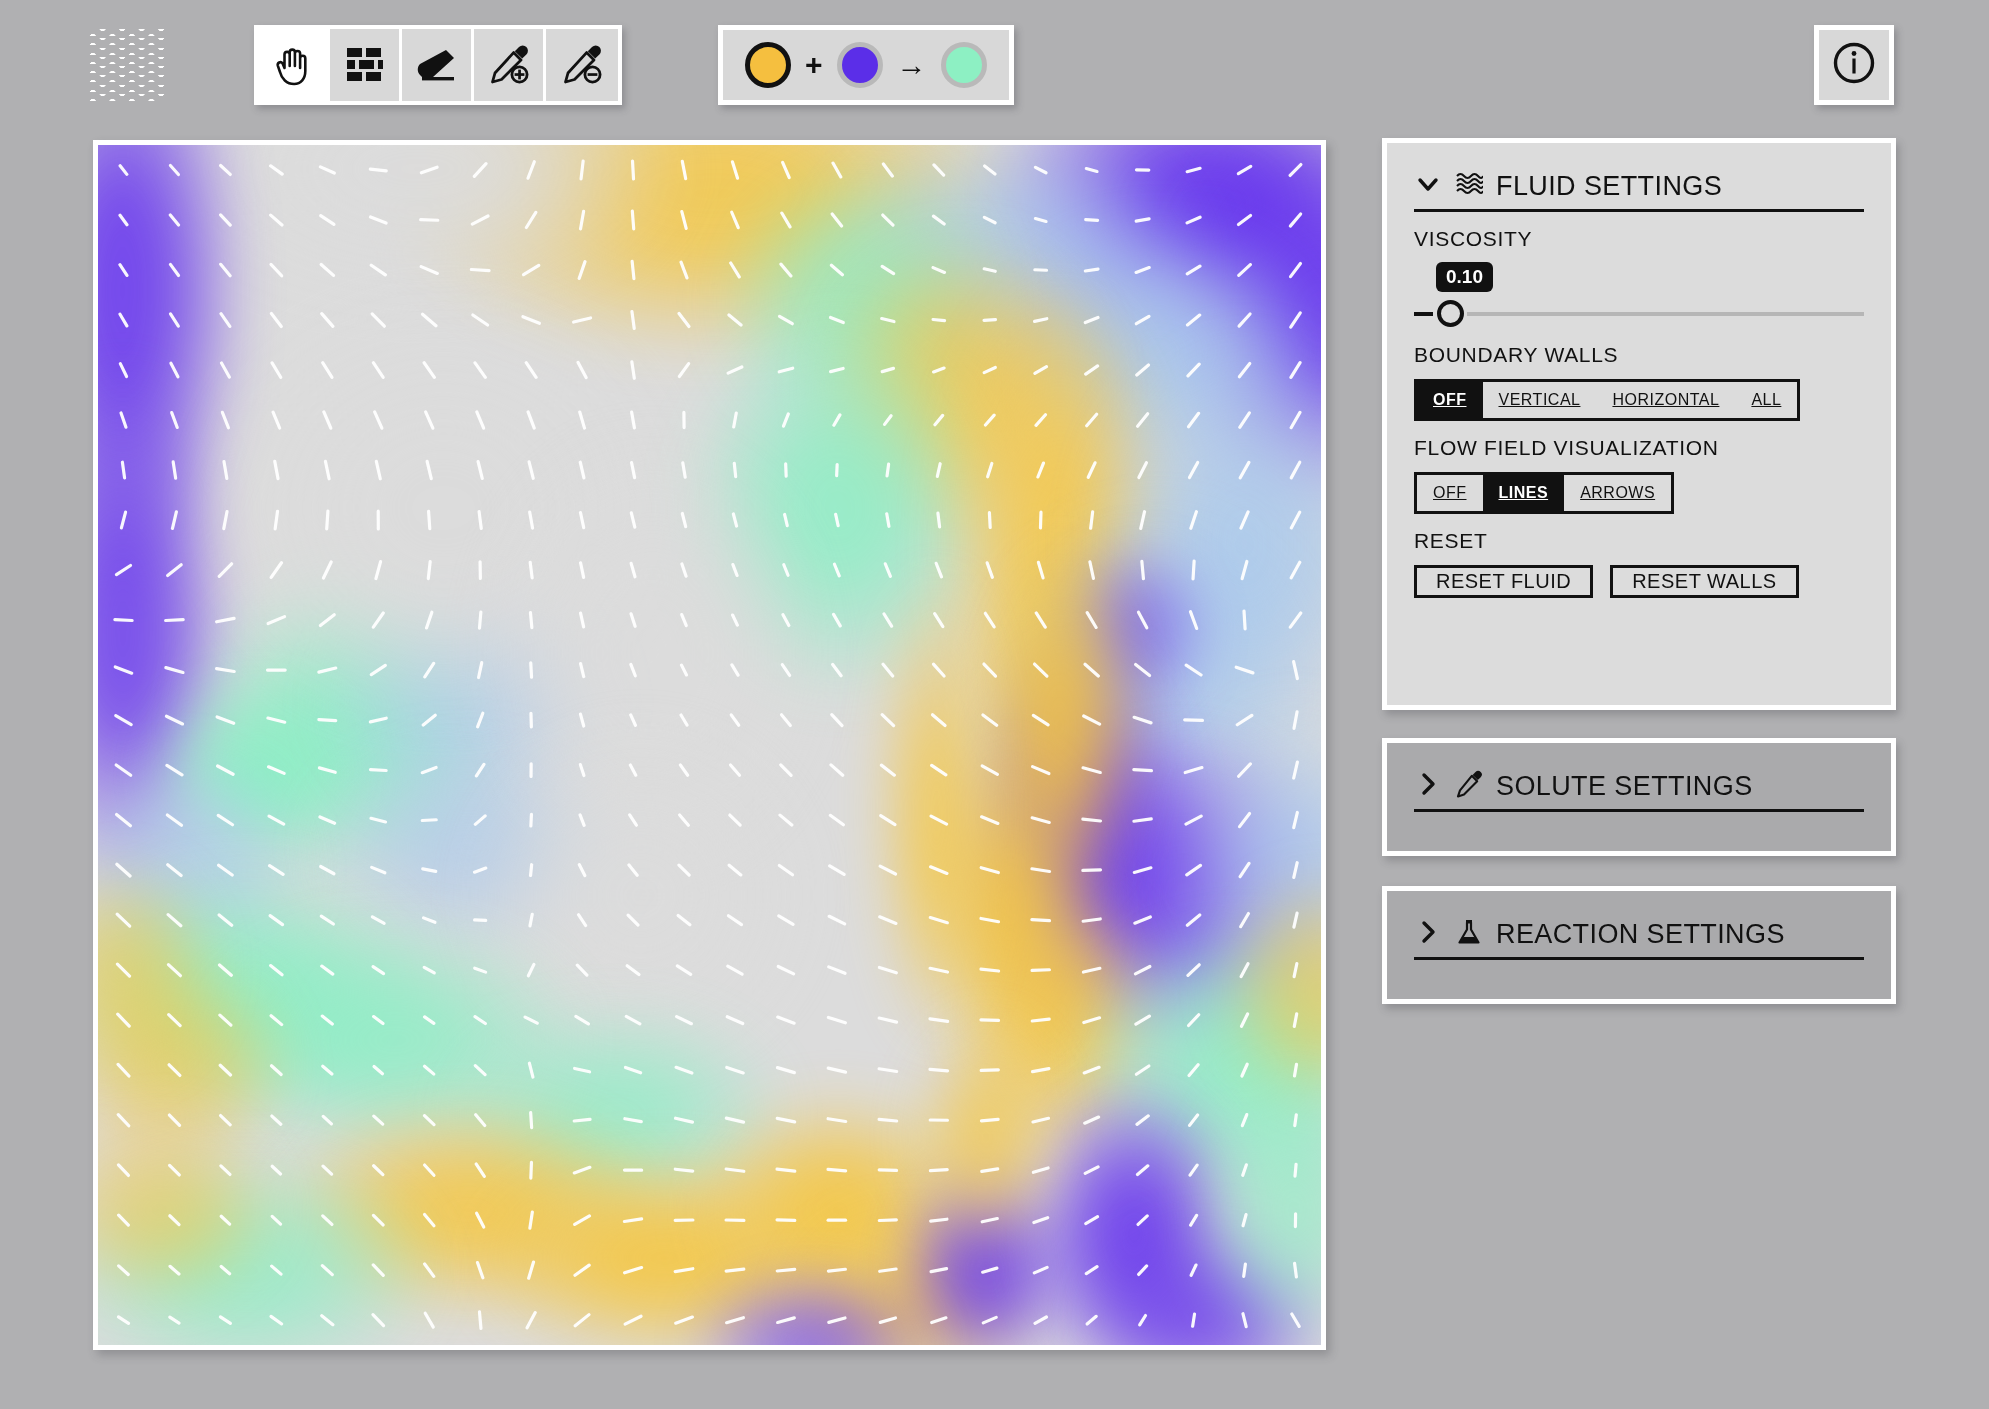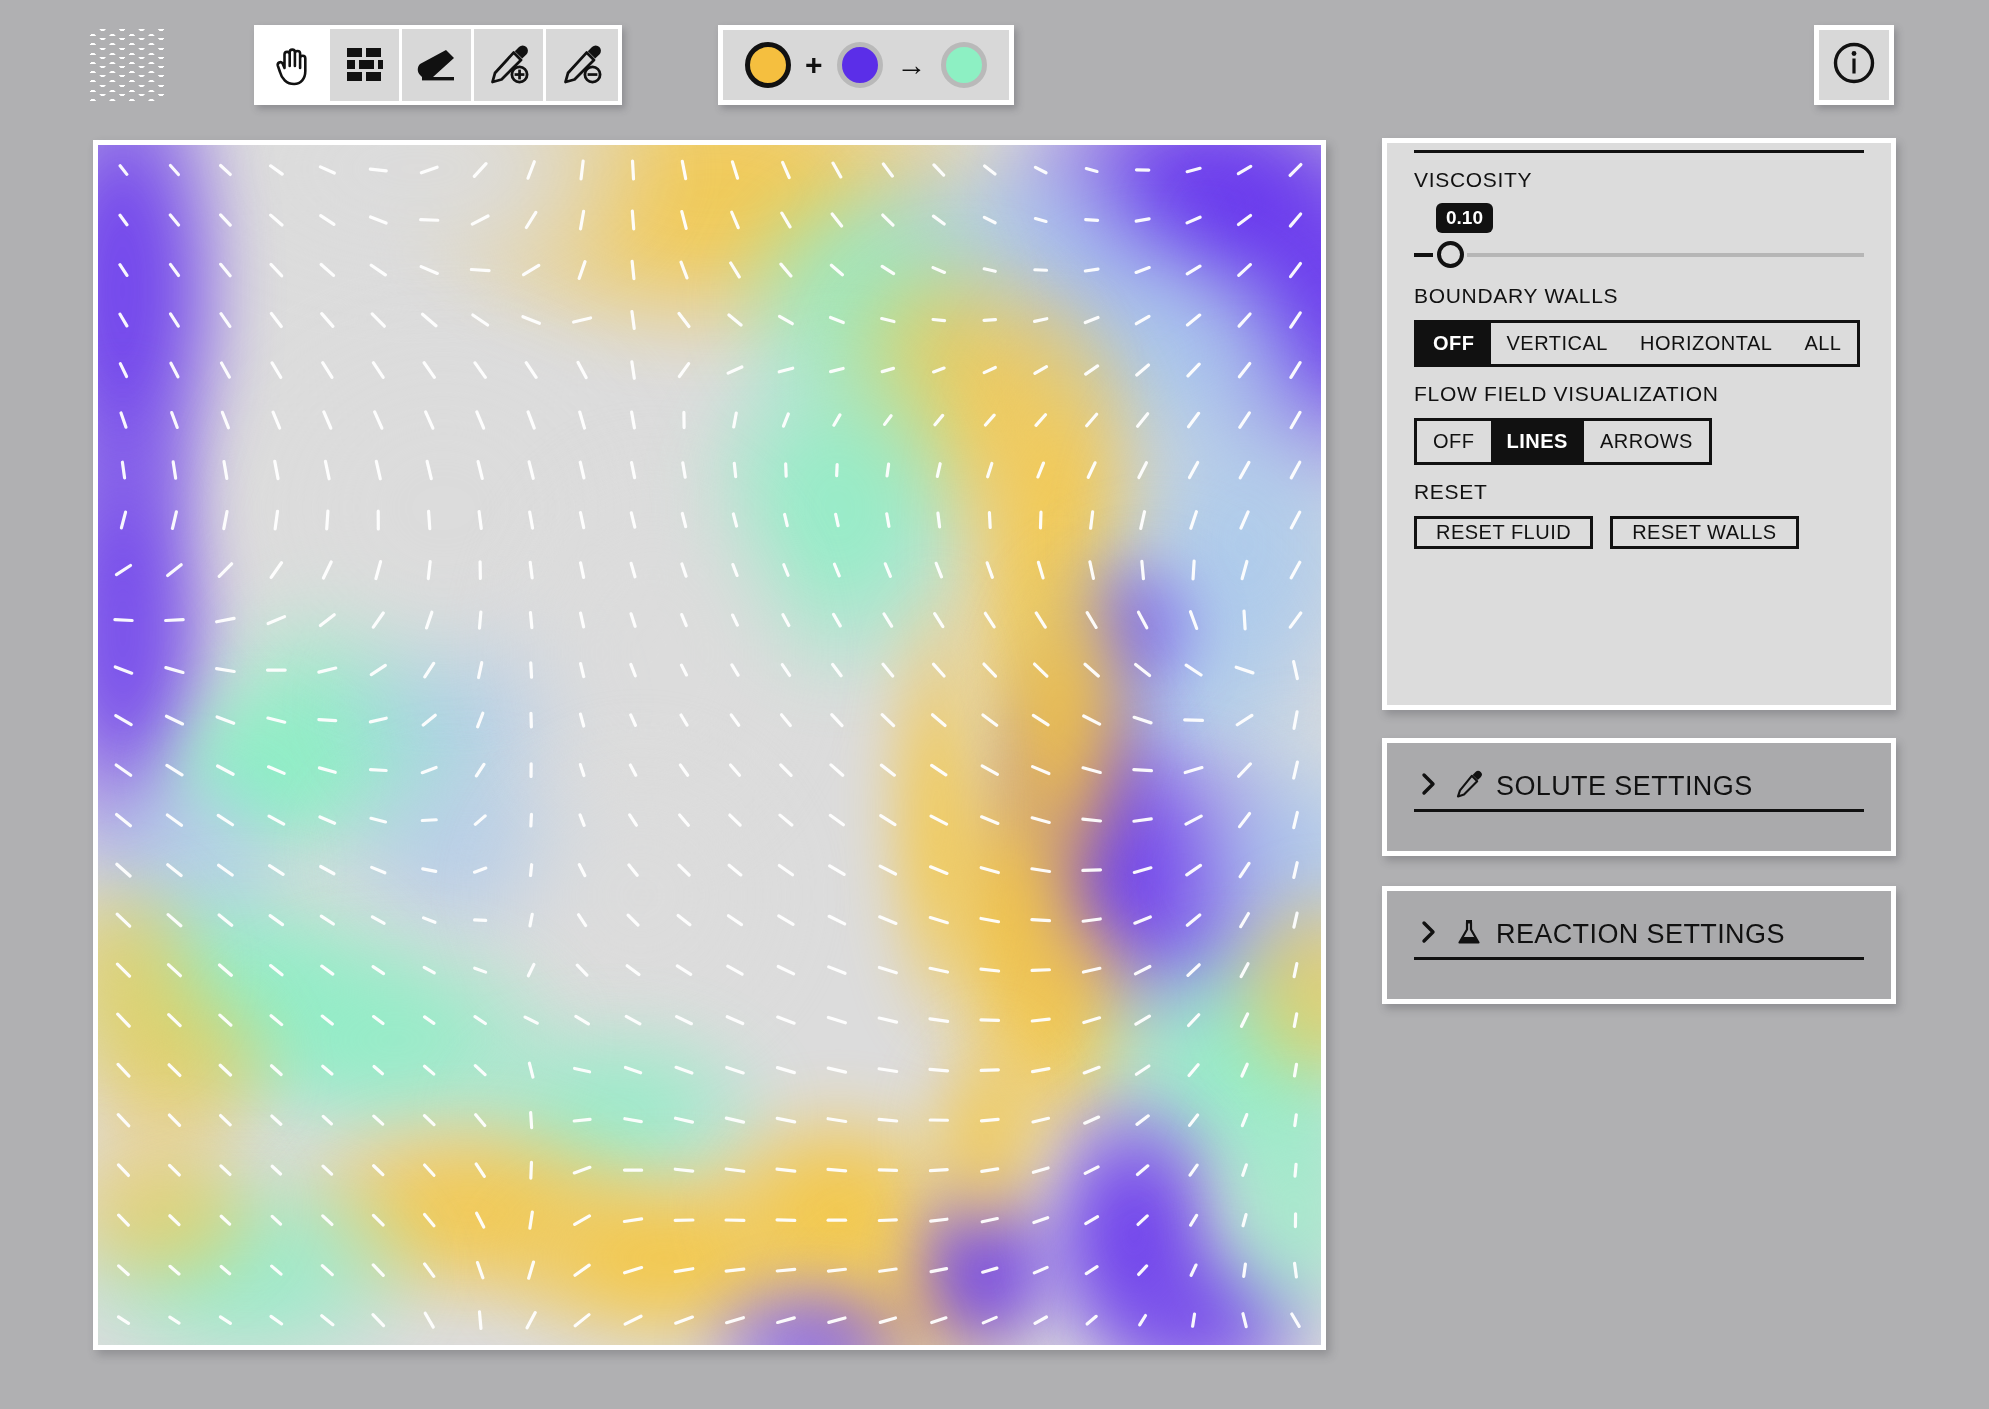--- a/index.html
+++ b/index.html
@@ -198,26 +198,27 @@
   }
 
   
   .seg {
     display: inline-flex;
     border: 3px solid #111;
     margin-top: 12px;
     background: #dcdcdc;
   }
   .seg .opt {
-    font-size: 20px;
+    font-size: 16px;
     letter-spacing: .5px;
     color: #111;
     padding: 9px 16px;
     cursor: pointer;
     white-space: nowrap;
+    text-decoration: underline;
   }
   .seg .opt.on {
     background: #111;
     color: #fff;
     font-weight: bold;
   }
 
   
   .btn-row { display: flex; gap: 17px; margin-top: 12px; }
   .btn {
@@ -949,20 +950,36 @@
       <line x1="1206.3" y1="938.6" x2="1208.3" y2="926.9" stroke="#ffffff" stroke-width="3.2" stroke-linecap="round" opacity="0.95"></line>
       <line x1="1206.6" y1="988.6" x2="1208.1" y2="977.7" stroke="#ffffff" stroke-width="3.2" stroke-linecap="round" opacity="0.95"></line>
       <line x1="1206.8" y1="1039.5" x2="1207.9" y2="1027.6" stroke="#ffffff" stroke-width="3.2" stroke-linecap="round" opacity="0.95"></line>
       <line x1="1207.2" y1="1090.4" x2="1207.4" y2="1077.6" stroke="#ffffff" stroke-width="3.2" stroke-linecap="round" opacity="0.95"></line>
       <line x1="1208.2" y1="1141.2" x2="1206.4" y2="1127.6" stroke="#ffffff" stroke-width="3.2" stroke-linecap="round" opacity="0.95"></line>
       <line x1="1211.0" y1="1191.0" x2="1203.6" y2="1178.6" stroke="#ffffff" stroke-width="3.2" stroke-linecap="round" opacity="0.95"></line>
     </svg>
 </div>
 
 <div class="panel open" id="panel-fluid">
+  <div class="panel-head">
+    <span>
+      <svg width="28" height="28" viewBox="0 0 28 28">
+        <path d="M6 10 14 19 22 10" fill="none" stroke="#111" stroke-width="3.4" stroke-linecap="round" stroke-linejoin="round"></path>
+      </svg>
+    </span>
+    <span>
+      <svg width="28" height="26" viewBox="0 0 28 26">
+        <path d="M2 5q3.5-4 7 0t7 0 7 0 5 0" fill="none" stroke="#111" stroke-width="2"></path>
+        <path d="M2 10q3.5-4 7 0t7 0 7 0 5 0" fill="none" stroke="#111" stroke-width="2"></path>
+        <path d="M2 15q3.5-4 7 0t7 0 7 0 5 0" fill="none" stroke="#111" stroke-width="2"></path>
+        <path d="M2 20q3.5-4 7 0t7 0 7 0 5 0" fill="none" stroke="#111" stroke-width="2"></path>
+      </svg>
+    </span>
+    <span class="ttl">FLUID SETTINGS</span>
+  </div>
   <div class="rule"></div>
 
   <div class="panel-body">
 
     <div class="sec-label">VISCOSITY</div>
 
     <div class="slider-zone">
       <div class="bubble" style="left: 22px;">0.10</div>
       <div class="track-row">
         <span class="minus"></span>

